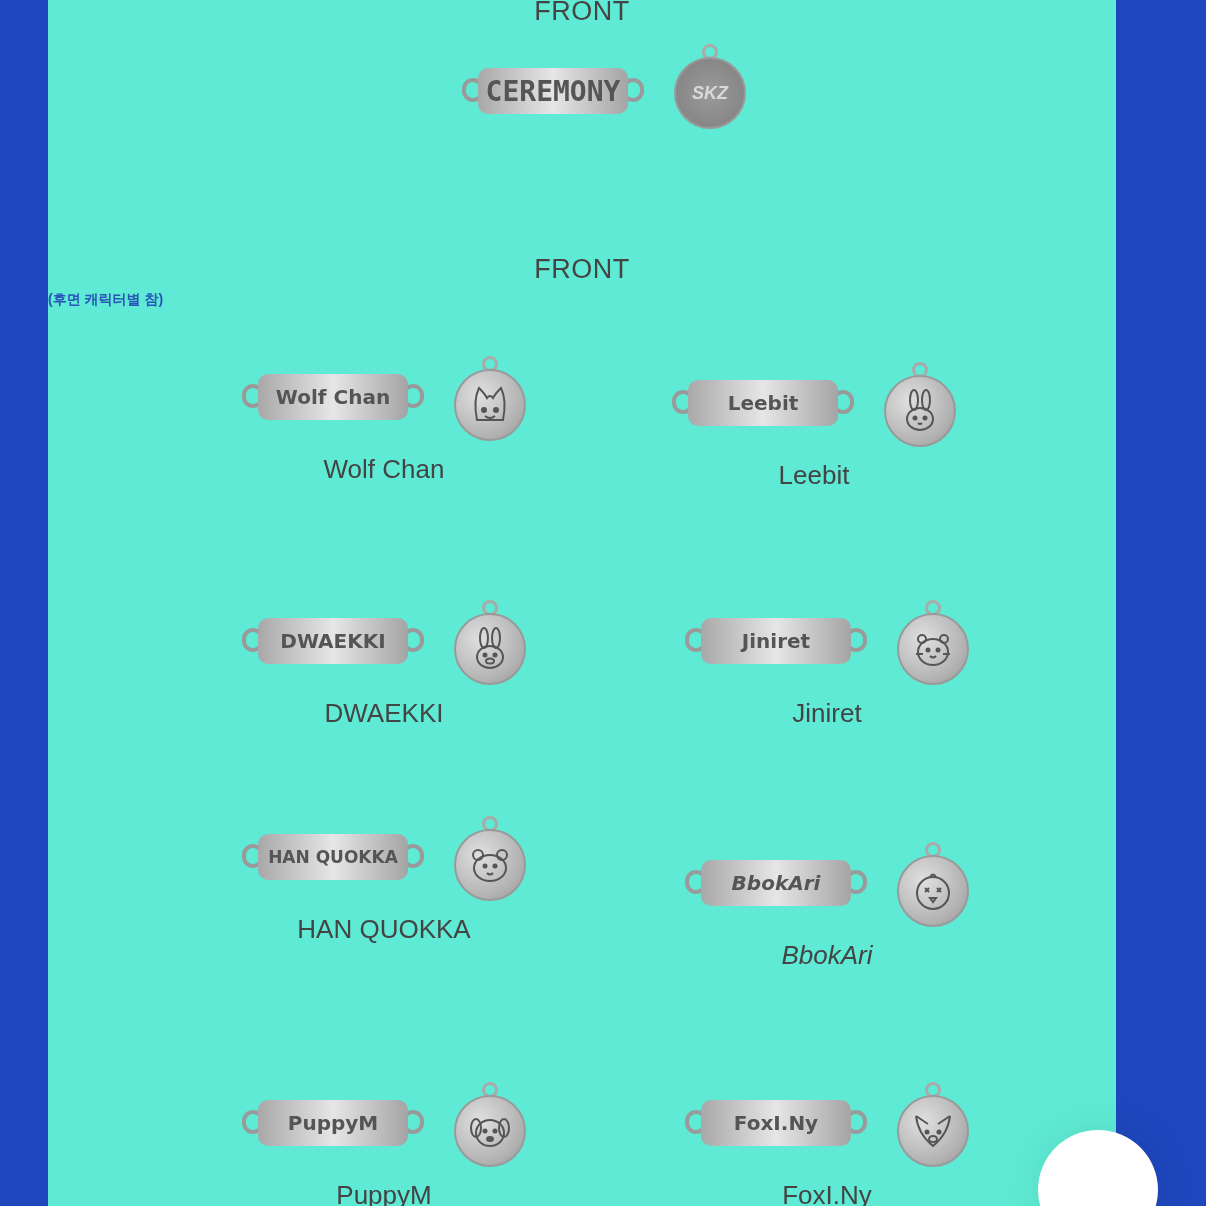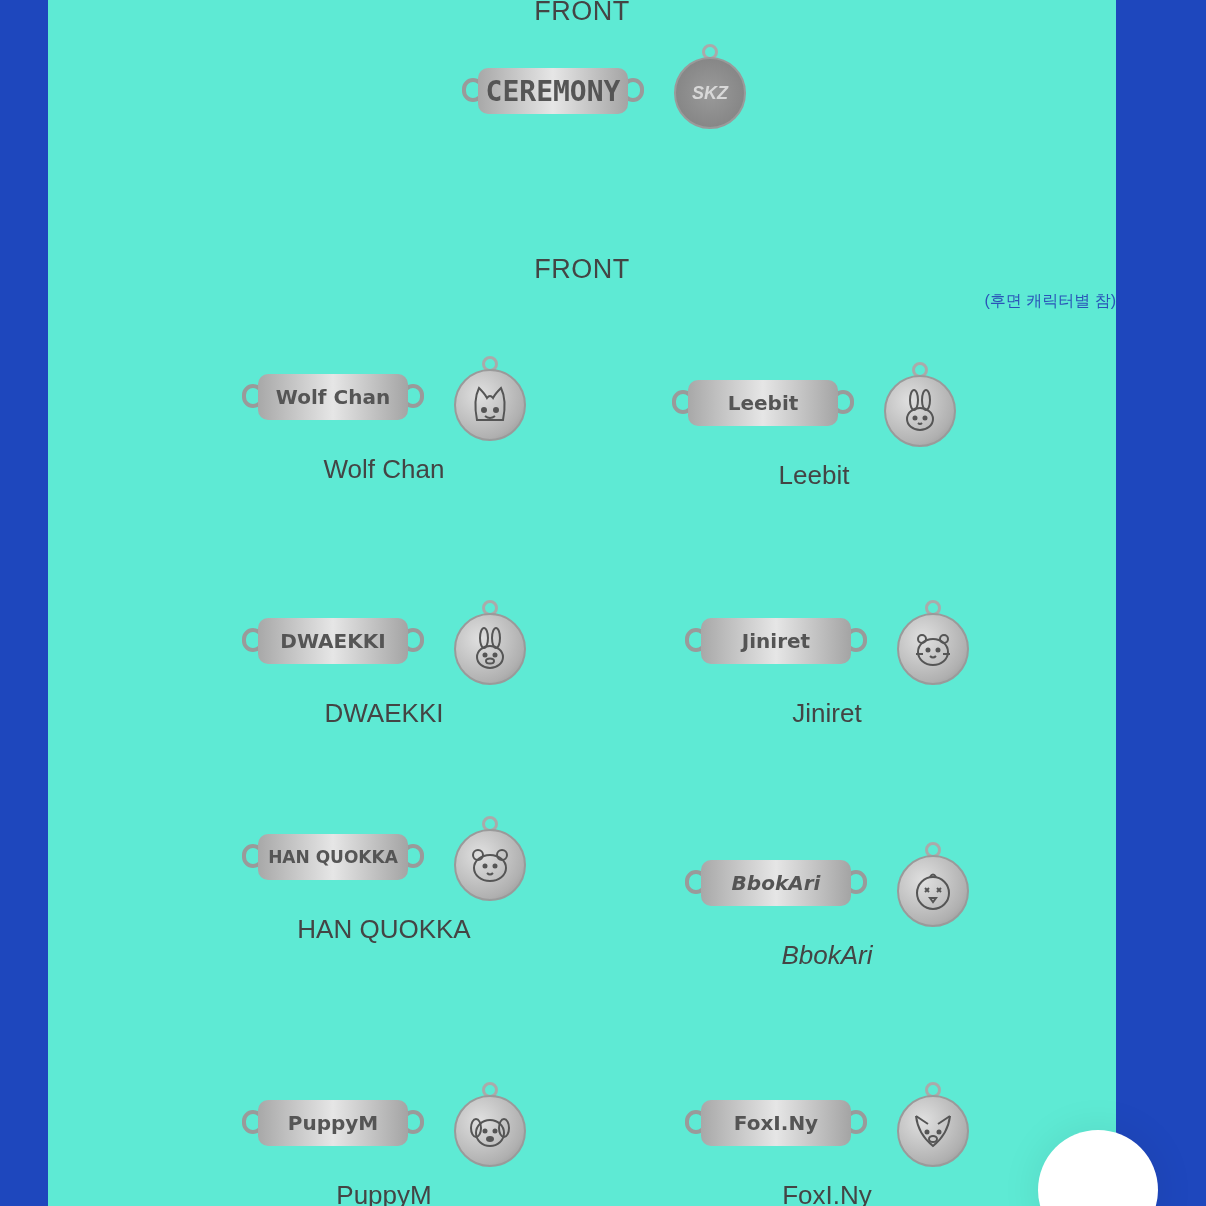--- a/index.html
+++ b/index.html
@@ -1,19 +1,19 @@
 <!DOCTYPE html>
 <html><head>
 <meta charset="utf-8">
 <style>
   html, body { margin:0; padding:0; }
   body { width:1206px; height:1206px; overflow:hidden; background:#1e47bd; position:relative; font-family:"Liberation Sans", sans-serif; }
   .page { position:absolute; left:48px; top:0; width:1068px; height:1206px; background:#5eead4; }
   .heading { position:absolute; width:100%; text-align:center; color:#444; font-size:27px; letter-spacing:0.5px; }
-  .sub { position:absolute; width:100%; text-align:right; color:#2a54b8; font-size:16px; font-weight:normal; }
+  .sub { position:absolute; width:100%; text-align:left; color:#2a54b8; font-size:14px; font-weight:bold; }
   .charm-set { position:absolute; width:300px; height:140px; }
   .bar { position:absolute; left:0; top:18px; width:182px; height:46px; }
   .bar .loop { position:absolute; top:10px; width:22px; height:24px; border:4px solid #9a9a9a; border-radius:12px; box-sizing:border-box; background:transparent; }
   .bar .loop.l { left:0; }
   .bar .loop.r { right:0; }
   .bar .plate { position:absolute; left:16px; top:0; width:150px; height:46px; border-radius:10px; background:linear-gradient(90deg,#a8a8a8 0%,#e6e6e6 50%,#a4a4a4 100%); display:flex; align-items:center; justify-content:center; color:#555; font-family:"DejaVu Sans", sans-serif; font-size:20px; font-weight:bold; letter-spacing:0; white-space:nowrap; overflow:hidden; }
   .coin { position:absolute; left:212px; top:0; width:72px; height:86px; }
   .coin .ring { position:absolute; left:28px; top:0; width:16px; height:16px; border:3px solid #aaa; border-radius:50%; box-sizing:border-box; }
   .coin .disc { position:absolute; left:0; top:13px; width:72px; height:72px; border-radius:50%; background:radial-gradient(circle at 35% 35%,#e0e0e0 0%,#b0b0b0 70%,#8d8d8d 100%); border:2px solid #9a9a9a; box-sizing:border-box; display:flex; align-items:center; justify-content:center; }
   .coin .disc svg { width:50px; height:50px; }

